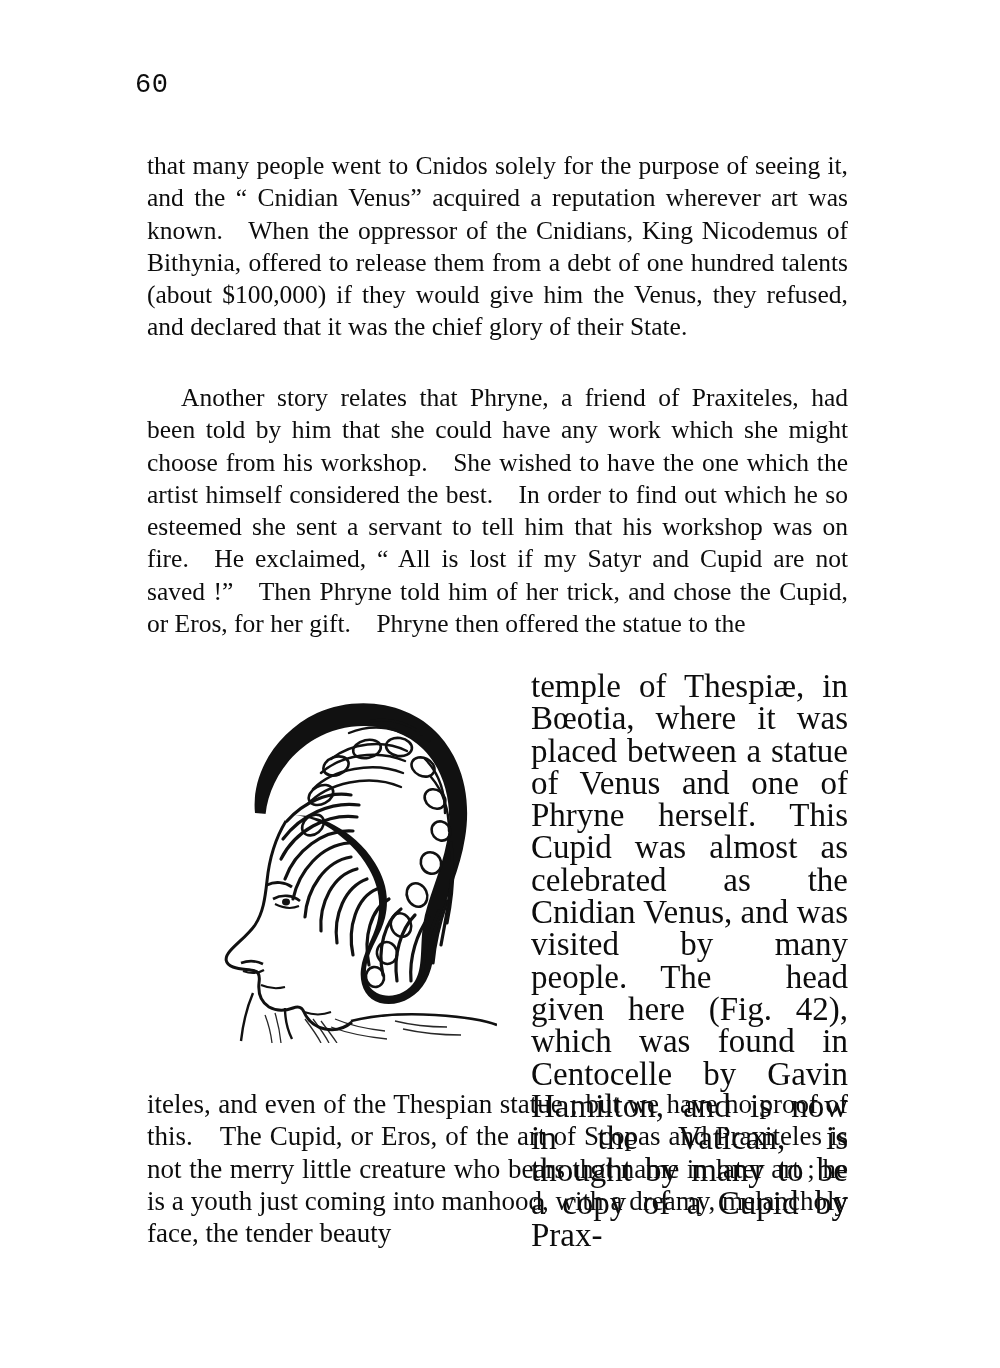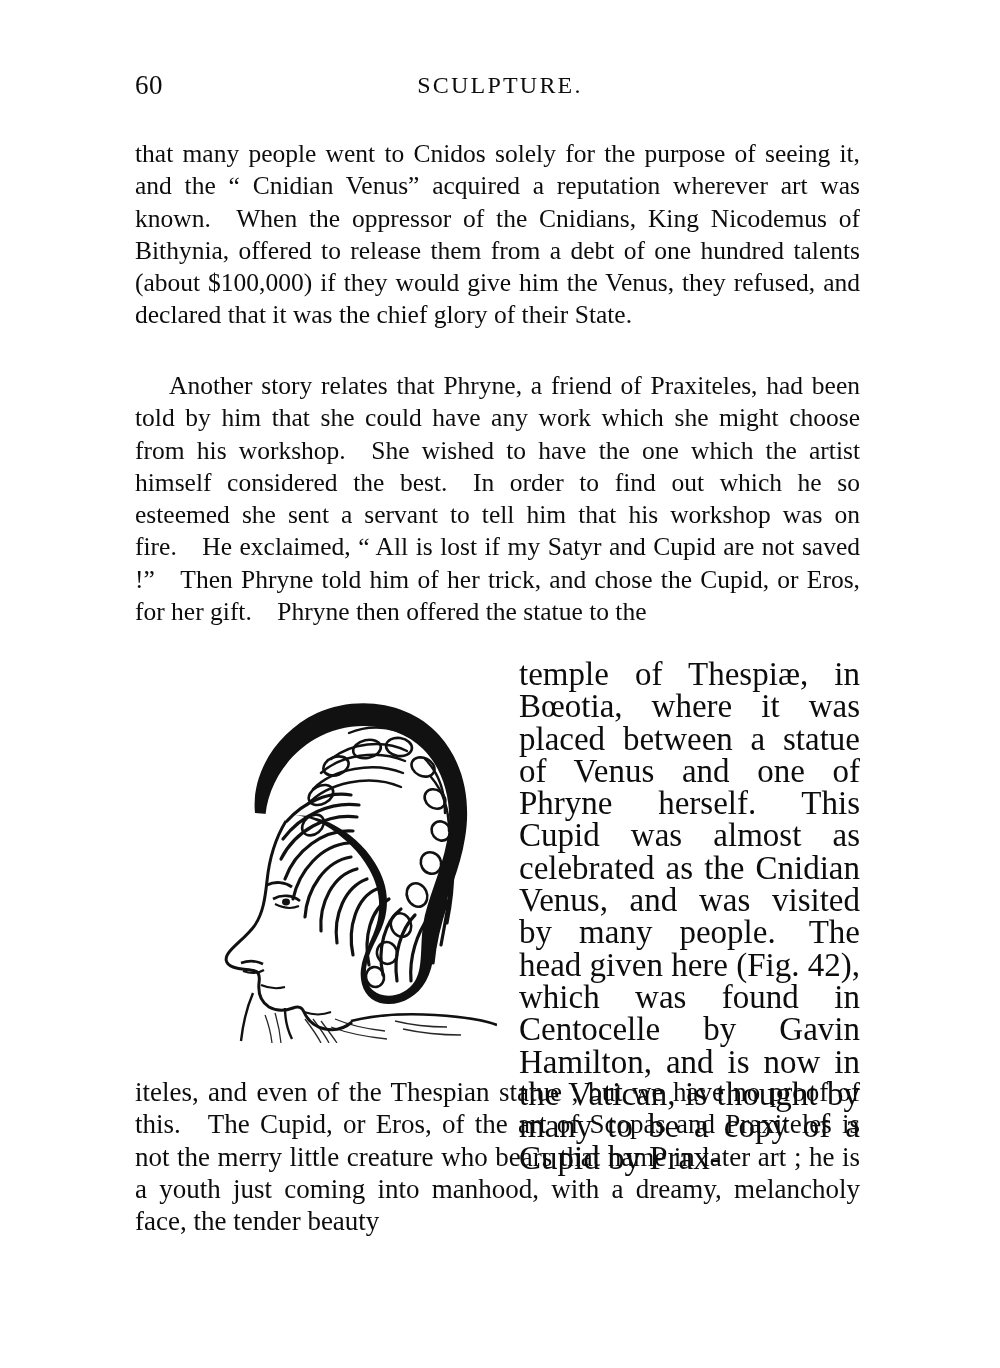--- a/index.html
+++ b/index.html
@@ -28,21 +28,21 @@
     top: 70px;
     width: 730px;
     height: 40px;
   }
   .folio {
     position: absolute;
     left: 0;
     top: 0;
     font-size: 27px;
     letter-spacing: 0.5px;
-    font-family: Liberation Serif, serif;
+    font-family: Liberation Mono, monospace;
   }
   .head-title {
     position: absolute;
     left: 0;
     top: 2px;
     width: 730px;
     text-align: center;
     font-size: 24px;
     letter-spacing: 2.2px;
     font-family: "Liberation Serif", serif;
@@ -98,30 +98,29 @@
     position: absolute;
     left: 135px;
     top: 1076px;
     width: 725px;
     font-size: 27px;
     line-height: 32.3px;
     text-align: justify;
     text-justify: inter-word;
   }
   
-  .col-full > p, .col-right > p, #para-bottom > p { margin: 0; }
+  .col-full > p, .col-right > p, #para-bottom > p { margin: 12px; }
 </style>
 </head>
 <body>
 
 <div class="page">
 
   <div class="running-head">
     <div class="folio">60</div>
-    <div class="head-title">SCULPTURE.</div>
   </div>
 
   <div class="col-full" id="para-1">
     <p>that many people went to Cnidos solely for the purpose of seeing it, and the “ Cnidian Venus” acquired a reputation wherever art was known. When the oppressor of the Cnidians, King Nicodemus of Bithynia, offered to release them from a debt of one hundred talents (about $100,000) if they would give him the Venus, they refused, and declared that it was the chief glory of their State.</p>
   </div>
 
   <div class="col-full indent" id="para-2">
     <p class="indent">Another story relates that Phryne, a friend of Praxiteles, had been told by him that she could have any work which she might choose from his workshop. She wished to have the one which the artist himself considered the best. In order to find out which he so esteemed she sent a servant to tell him that his workshop was on fire. He exclaimed, “ All is lost if my Satyr and Cupid are not saved !” Then Phryne told him of her trick, and chose the Cupid, or Eros, for her gift. Phryne then offered the statue to the</p>
   </div>
 

